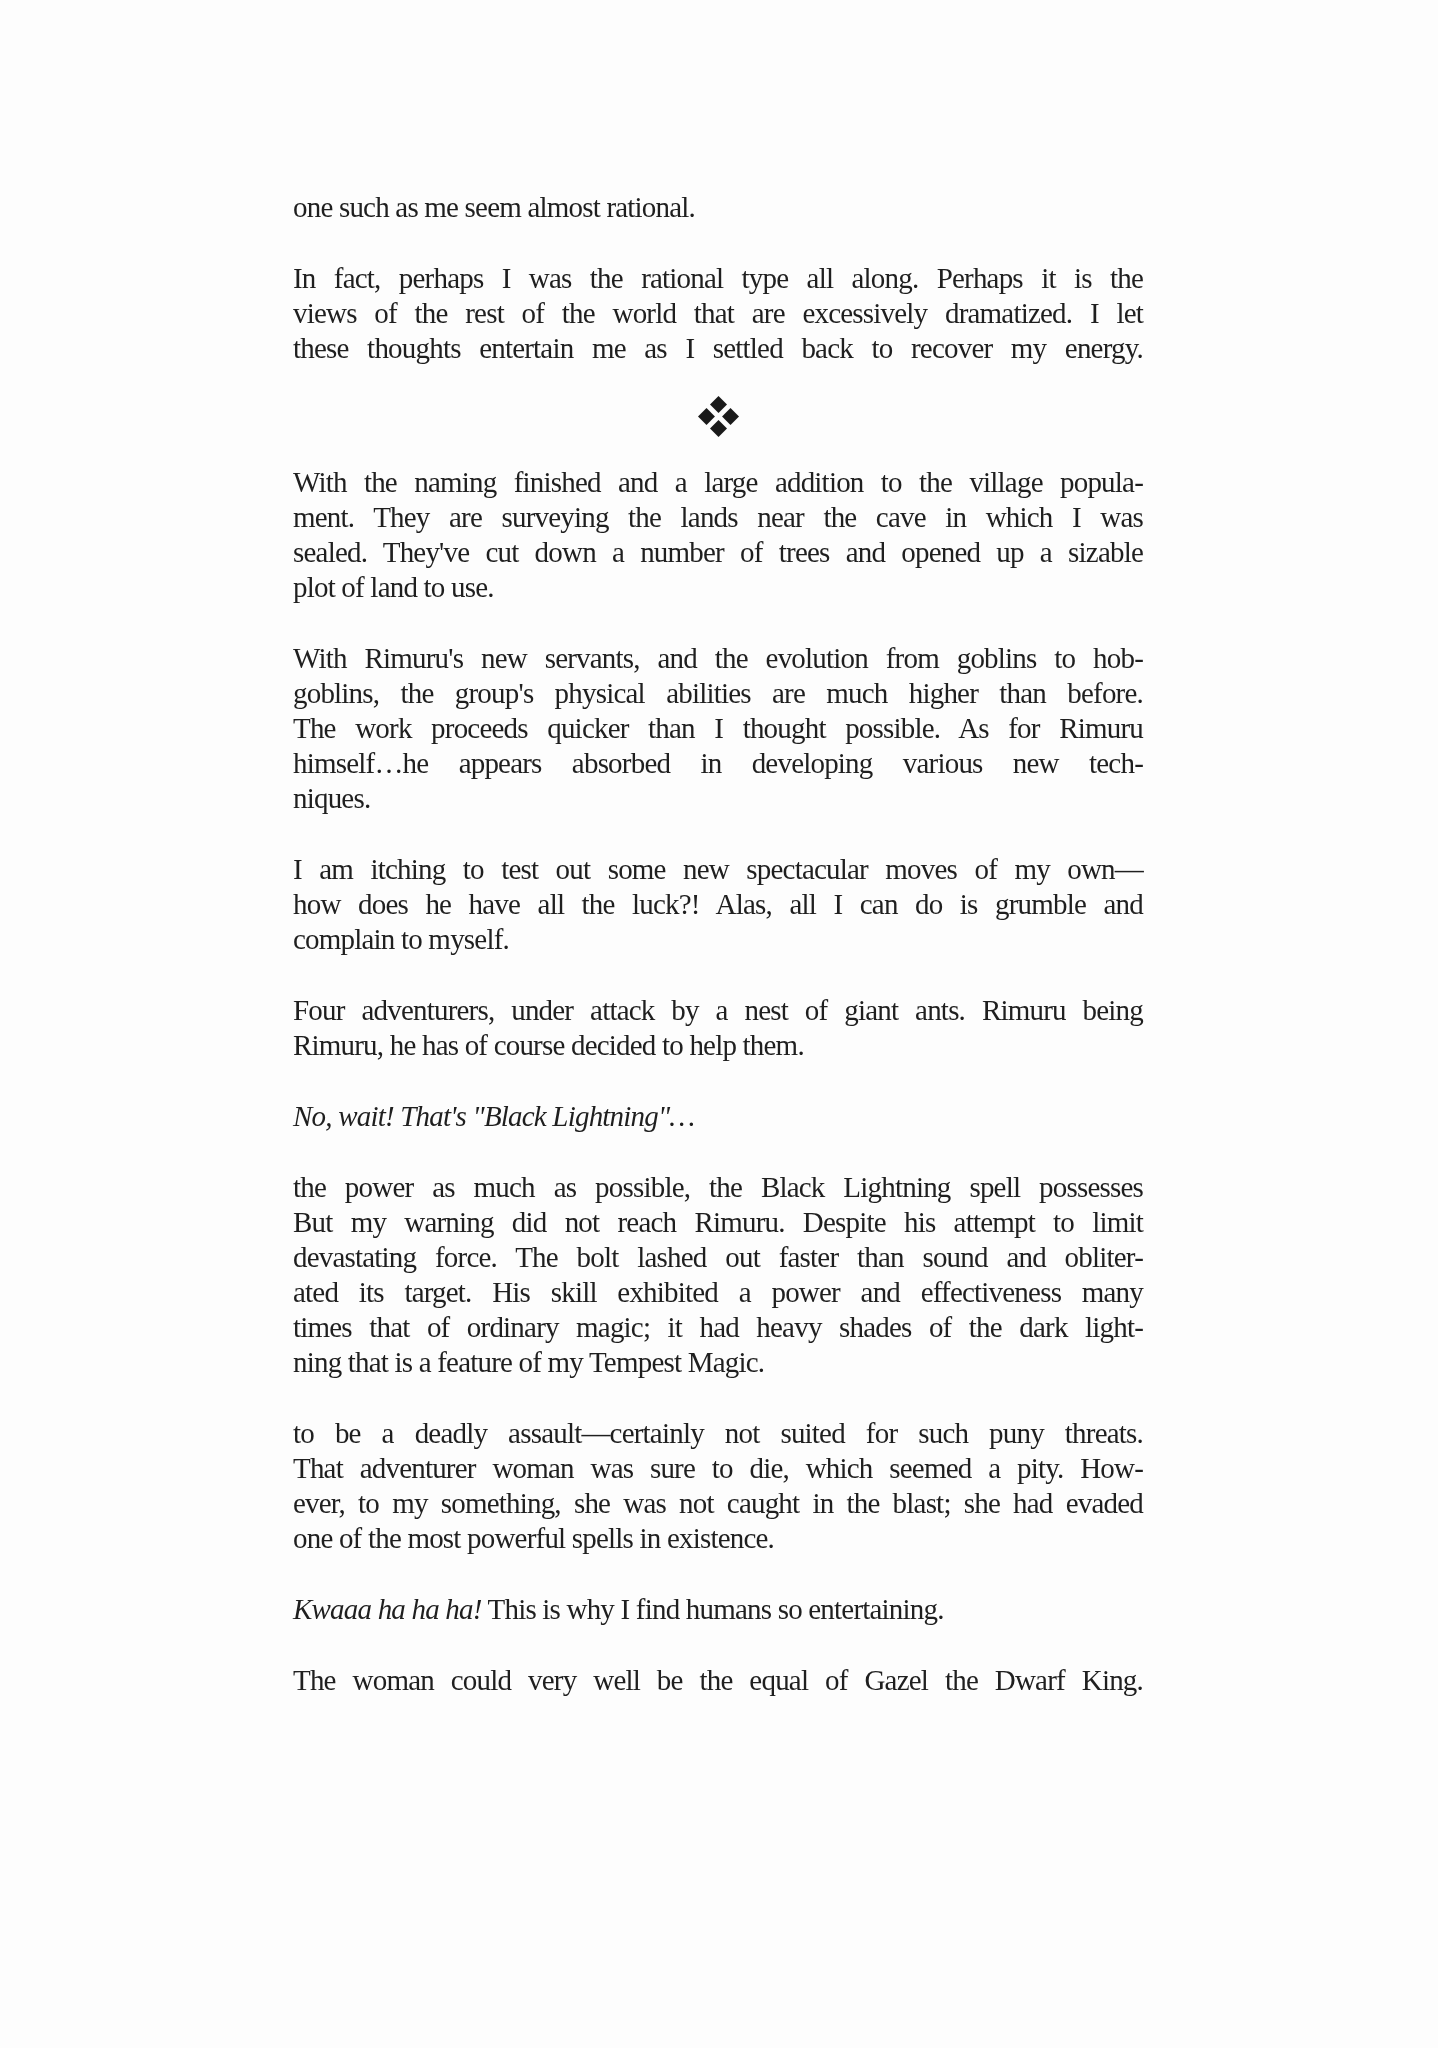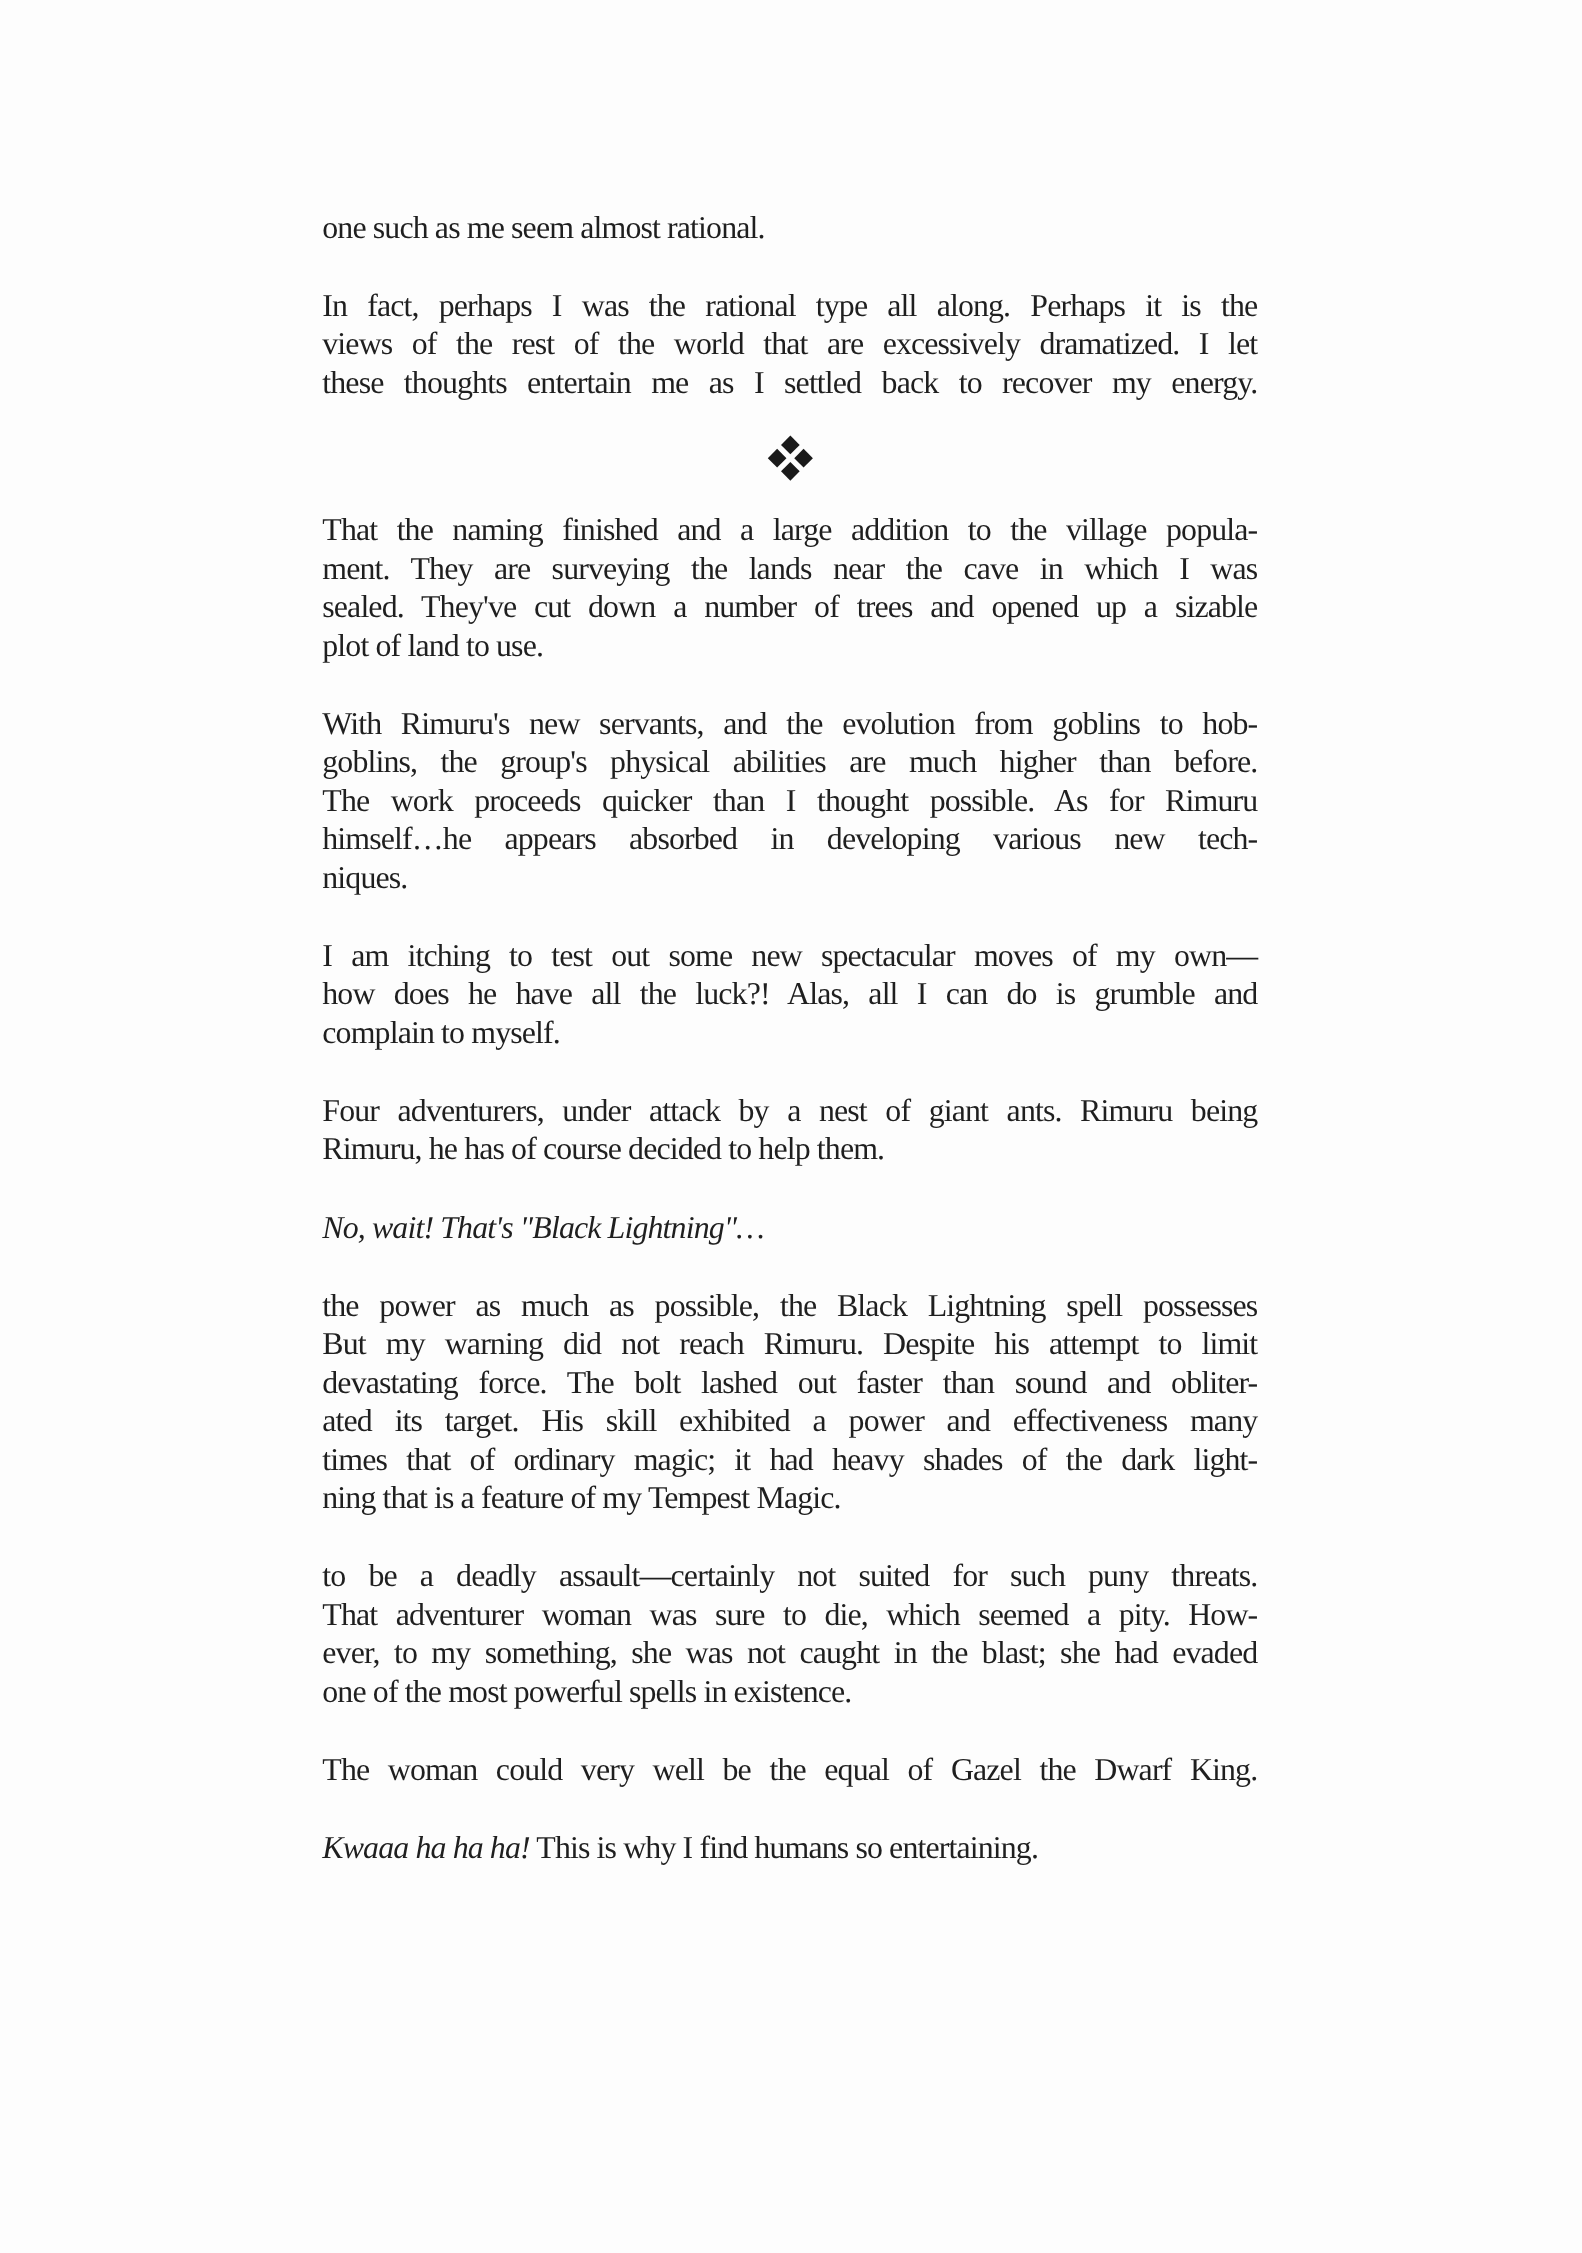--- a/index.html
+++ b/index.html
@@ -58,21 +58,21 @@
       </div>
       <div class="ornament-row">
         <span class="orn">
           <i></i>
           <i></i>
           <i></i>
           <i></i>
         </span>
       </div>
       <div class="para">
-        <div class="line fill"><span>That the naming finished and a large addition to the village popula-</span></div>
+        <div class="line fill"><span>With the naming finished and a large addition to the village popula-</span></div>
         <div class="line fill"><span>ment. They are surveying the lands near the cave in which I was</span></div>
         <div class="line fill"><span>sealed. They've cut down a number of trees and opened up a sizable</span></div>
         <div class="line"><span>plot of land to use.</span></div>
       </div>
       <div class="para">
         <div class="line fill"><span>With Rimuru's new servants, and the evolution from goblins to hob-</span></div>
         <div class="line fill"><span>goblins, the group's physical abilities are much higher than before.</span></div>
         <div class="line fill"><span>The work proceeds quicker than I thought possible. As for Rimuru</span></div>
         <div class="line fill"><span>himself…he appears absorbed in developing various new tech-</span></div>
         <div class="line"><span>niques.</span></div>
@@ -97,19 +97,19 @@
         <div class="line fill"><span>times that of ordinary magic; it had heavy shades of the dark light-</span></div>
         <div class="line"><span>ning that is a feature of my Tempest Magic.</span></div>
       </div>
       <div class="para">
         <div class="line fill"><span>to be a deadly assault—certainly not suited for such puny threats.</span></div>
         <div class="line fill"><span>That adventurer woman was sure to die, which seemed a pity. How-</span></div>
         <div class="line fill"><span>ever, to my something, she was not caught in the blast; she had evaded</span></div>
         <div class="line"><span>one of the most powerful spells in existence.</span></div>
       </div>
       <div class="para">
-        <div class="line fill"><span>The woman could very well be the equal of Gazel the Dwarf King.</span></div>
+        <div class="line"><span class="it">Kwaaa ha ha ha!</span><span> This is why I find humans so entertaining.</span></div>
       </div>
       <div class="para">
-        <div class="line"><span class="it">Kwaaa ha ha ha!</span><span> This is why I find humans so entertaining.</span></div>
+        <div class="line fill"><span>The woman could very well be the equal of Gazel the Dwarf King.</span></div>
       </div>
     </div>
 </div>
 
 </body></html>

